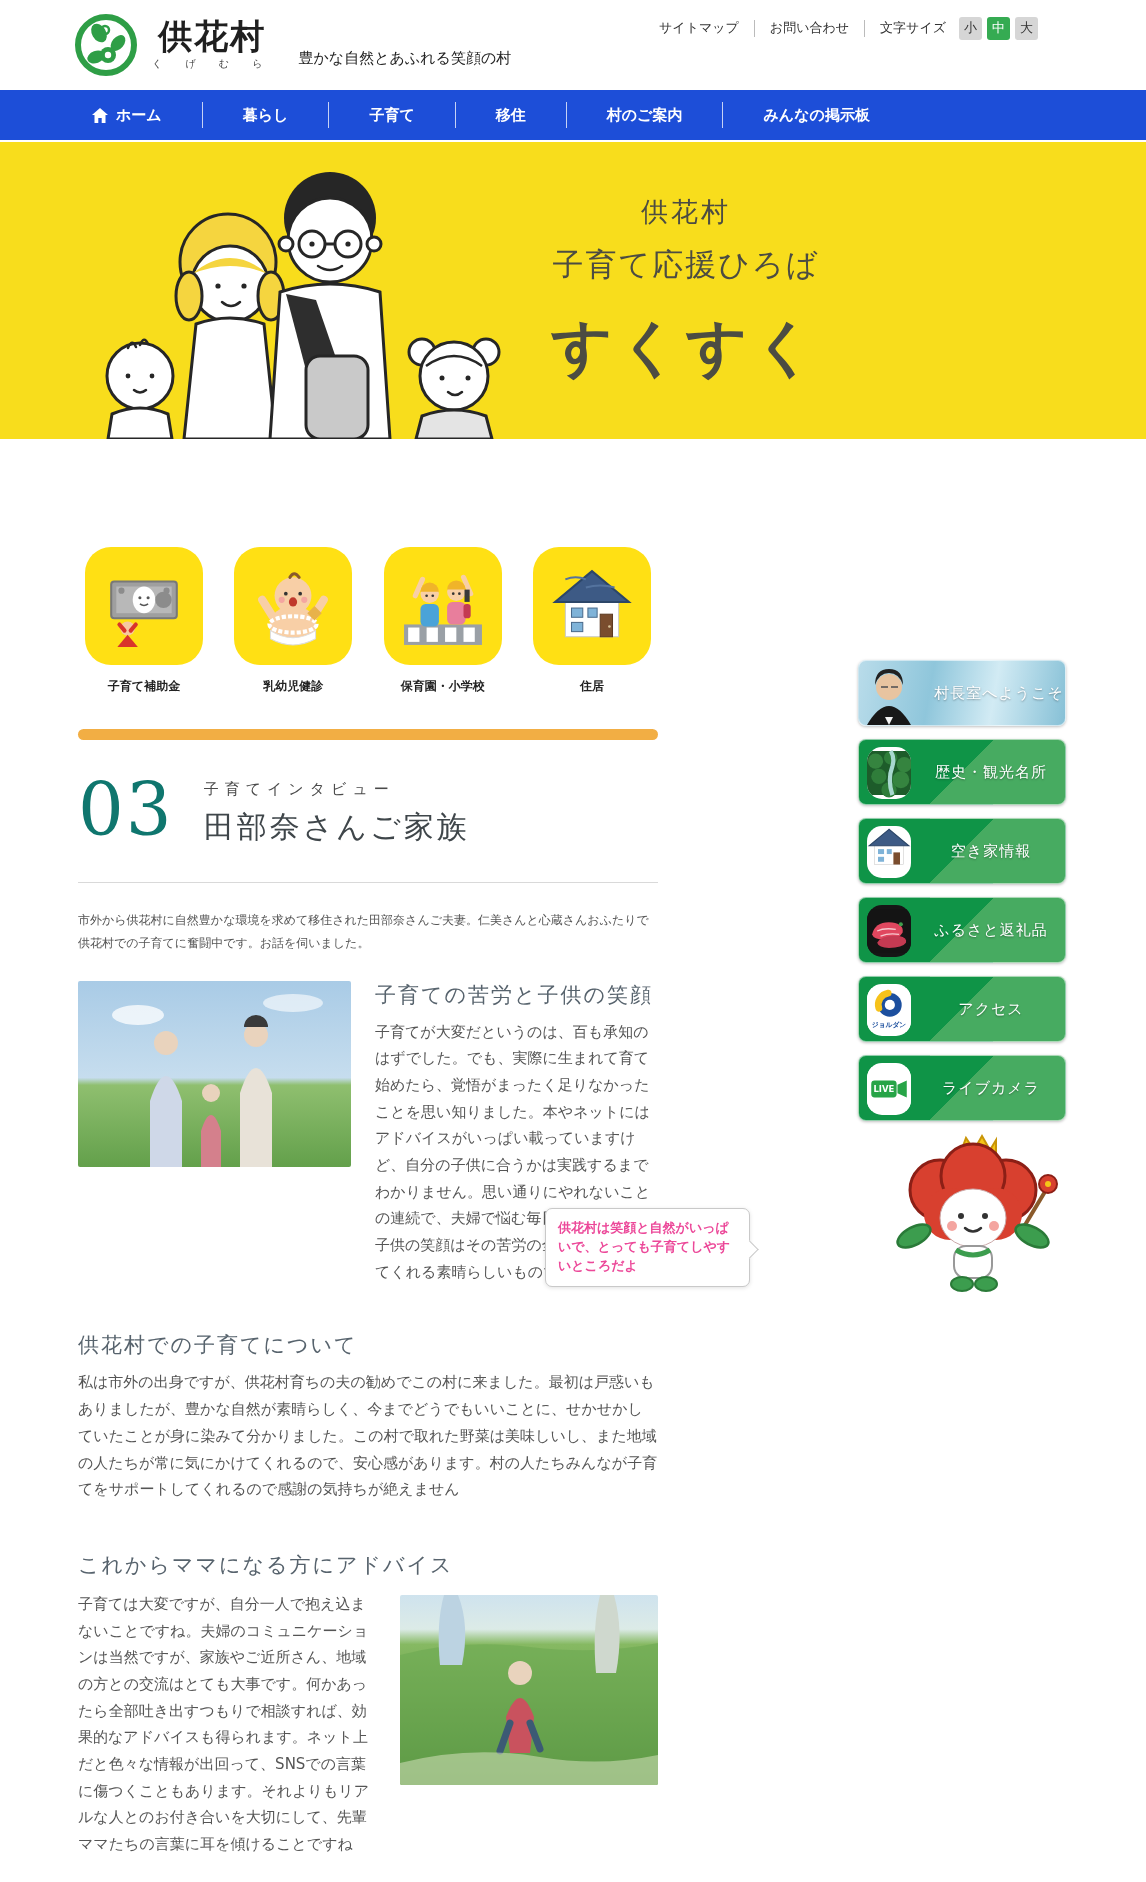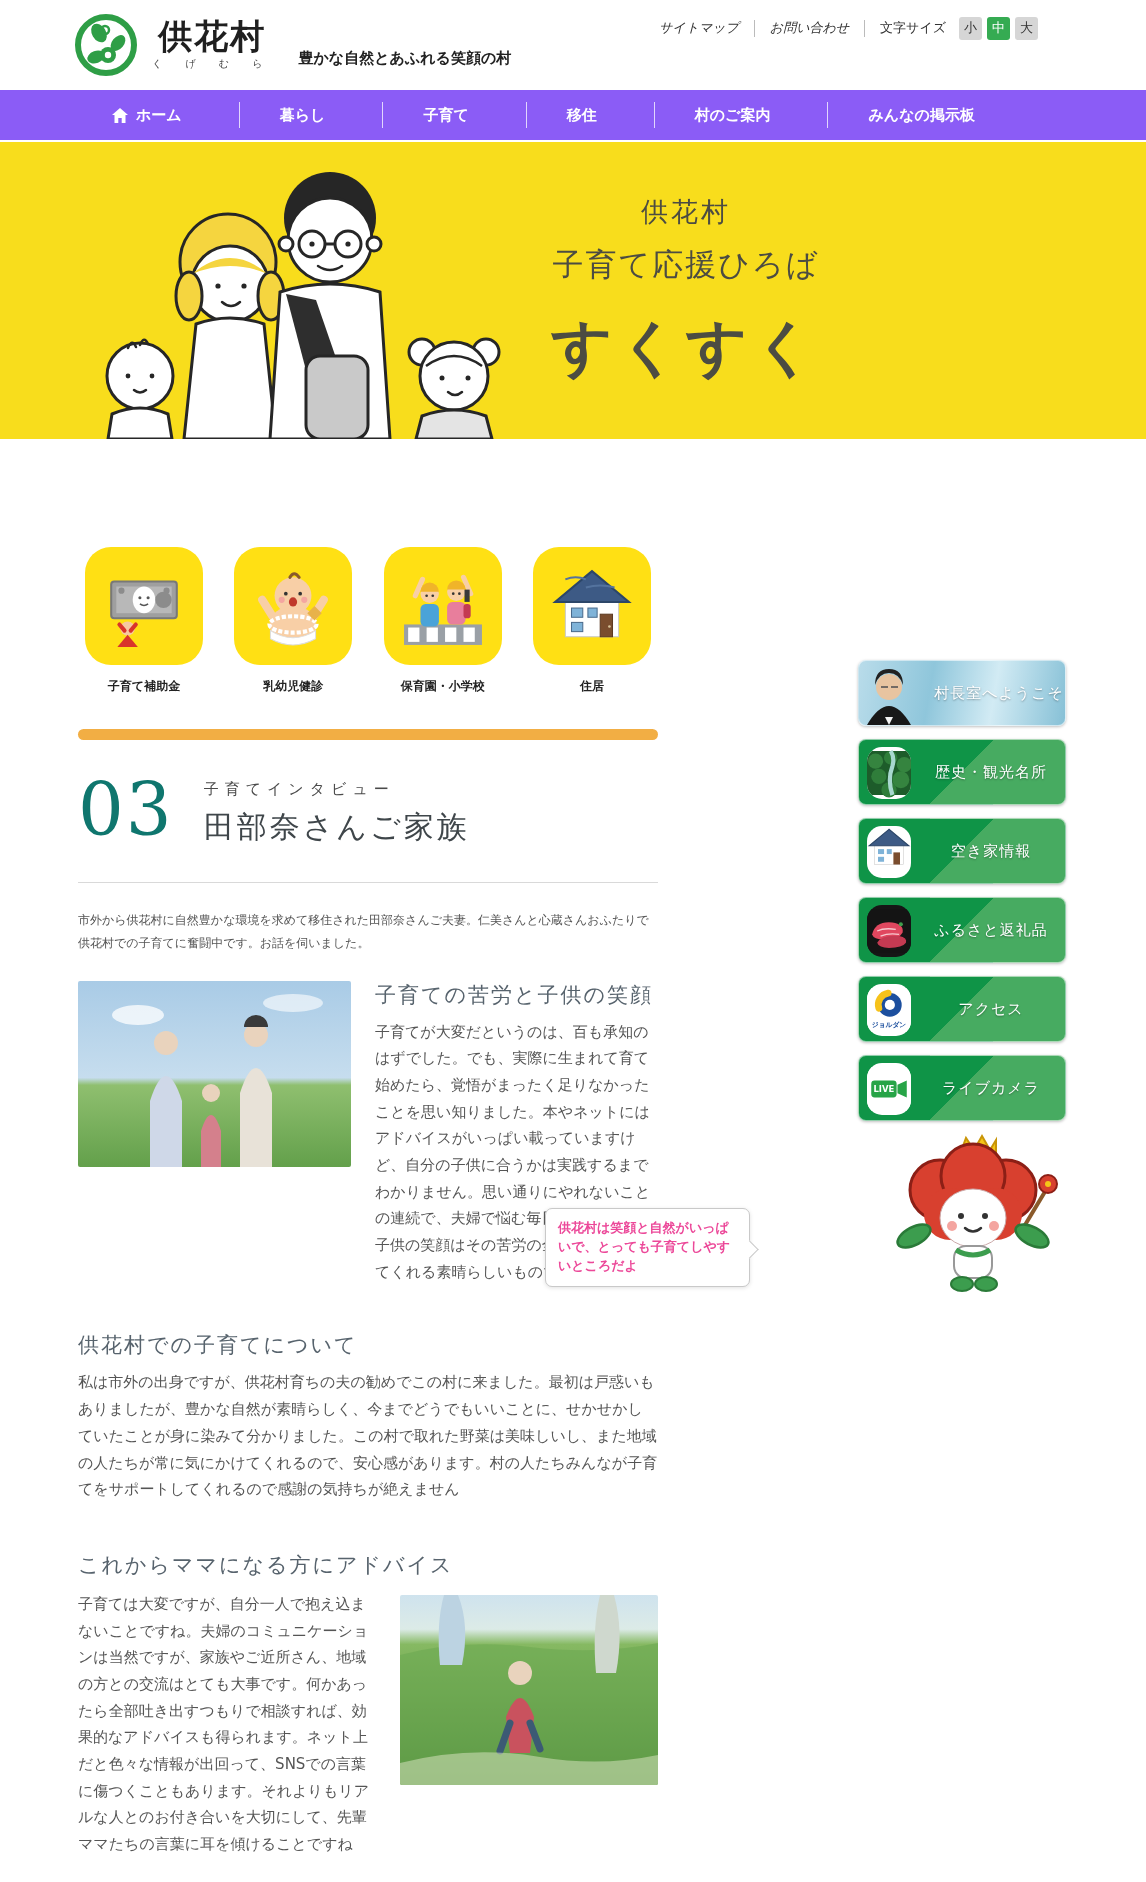--- a/index.html
+++ b/index.html
@@ -8,30 +8,30 @@
   .serif { font-family:"DejaVu Serif","Liberation Serif",serif; }
   .page { width:1146px; margin:0 auto; background:#fff; position:relative; overflow:hidden; }
 
   
   .header { height:90px; display:flex; align-items:center; padding:0 108px 0 74px; background:#fff; }
   .logo-wrap { display:flex; align-items:center; }
   .logo-circle { width:64px; height:64px; flex:0 0 64px; }
   .site-title-block { margin-left:14px; text-align:center; }
   .site-title { font-size:34px; font-weight:bold; color:#1f1f1f; letter-spacing:2px; line-height:1.05; }
   .site-kana { font-size:10px; color:#444; letter-spacing:10px; margin-top:2px; }
-  .tagline { font-size:15px; font-weight:bold; color:#222; margin-left:26px; margin-top:26px; }
+  .tagline { font-size:15px; font-weight:normal; color:#222; margin-left:26px; margin-top:26px; }
   .utility { margin-left:auto; display:flex; align-items:center; font-size:13px; color:#333; margin-top:-34px; }
   .utility .sep { width:1px; height:17px; background:#bbb; margin:0 15px; }
-  .u-link { cursor:pointer;font-style:italic; }
+  .u-link { cursor:pointer; }
   .fs-label { margin-right:8px; }
   .fs-btn { display:inline-flex; align-items:center; justify-content:center; width:23px; height:23px; border-radius:3px; background:#d6d6d6; color:#333; font-size:13px; margin-left:5px; cursor:pointer; }
   .fs-btn.active { background:#35ab52; color:#fff; }
 
   
-  .gnav { height:50px; background:#8b5cf6; display:flex; align-items:center; padding-left:72px;gap:17px; }
+  .gnav { height:50px; background:#1d4ed8; display:flex; align-items:center; padding-left:52px; }
   .gnav-item { color:#fff; font-size:15px; font-weight:bold; padding:0 40px; height:26px; display:flex; align-items:center; cursor:pointer; white-space:nowrap; }
   .gnav-item + .gnav-item { border-left:1px solid rgba(255,255,255,.75); }
   .gnav-item .home-ic { margin-right:8px; }
 
   
   .hero { height:297px; background:#f8dd1c; position:relative; margin-top:2px; }
   .hero-art { position:absolute; left:78px; bottom:0; }
   .hero-text { position:absolute; top:52px; left:540px; width:292px; text-align:center; color:#4c4c42; }
   .hero-t1 { font-size:27px; letter-spacing:3px; }
   .hero-t2 { font-size:31px; letter-spacing:2px; margin-top:14px; }

